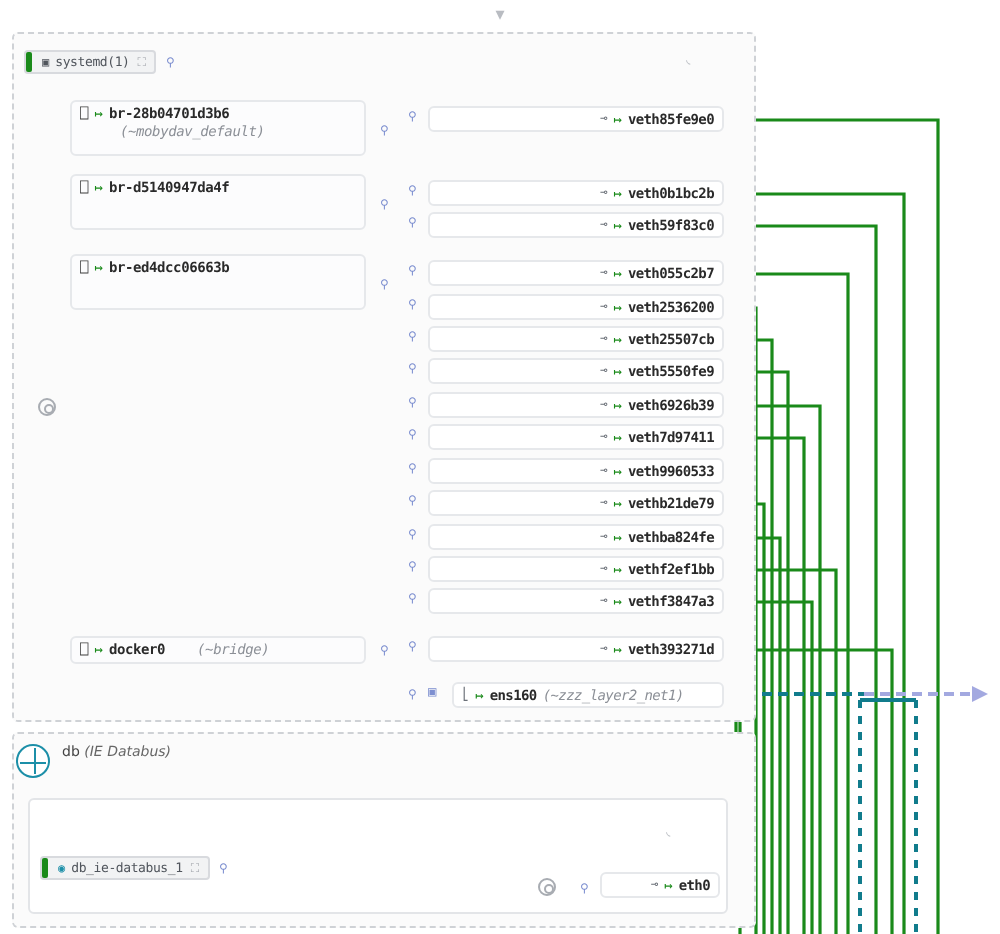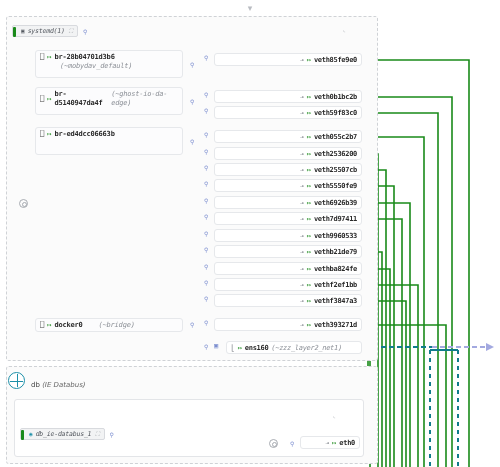--- a/index.html
+++ b/index.html
@@ -33,37 +33,37 @@
   .db-panel{
     position:absolute;left:6px;top:366px;width:372px;height:98px;
     background:#fbfbfb;
     border:1px dashed #cfd2d6;
     border-radius:3px;
     box-sizing:border-box;
   }
 
   
   .chip{
-    display:inline-flex;gap:3px;
+    display:inline-flex;align-items:center;gap:3px;
     background:#f2f3f4;
     border:1px solid #d8dade;
     border-radius:2px;
     padding:1px 4px 1px 0;
-    height:12px;box-sizing:border-box;font-style:italic;
+    height:12px;box-sizing:border-box;
   }
   .chip .bar{width:3px;height:10px;background:#1a8a1a;border-radius:1px;margin-right:2px;}
   .chip .gl{font-size:6px;color:#50555c;}
   .chip .label{font-size:6.5px;color:#50555c;letter-spacing:-.2px;}
   .chip .exp{font-size:6px;color:#a0a4aa;margin-left:1px;}
 
   .hdr-row{position:absolute;display:flex;align-items:center;gap:5px;}
   .pin{font-size:6px;color:#7d8fd0;}
 
   
-  .db-hdr{position:absolute;left:8px;top:372px;display:flex;align-items:flex-end;gap:6px;}
+  .db-hdr{position:absolute;left:8px;top:372px;display:flex;align-items:flex-start;gap:6px;}
   .globe{
     width:17px;height:17px;border-radius:50%;
     background:#ffffff;border:1.6px solid #1c8fa8;
     position:relative;box-sizing:border-box;
     display:flex;align-items:center;justify-content:center;
   }
   .globe:before{
     content:"";position:absolute;left:1px;right:1px;top:50%;height:0;
     border-top:1.2px solid #1c8fa8;
   }
@@ -209,21 +209,20 @@
     </div>
     <div class="alias">(~mobydav_default)</div>
   </div>
   <span class="vpin" style="left:190px;top:61px;">⚲</span>
 
   <div class="node-box" style="left:35px;top:87px;width:148px;height:28px;flex-direction:column;">
     <div style="display:flex;align-items:center;">
       <span class="ic">⎕</span>
       <span class="up">↦</span>
       <span class="nm">br-d5140947da4f</span>
-      <span class="alias" style="margin-left:4px;">(~ghost-io-da-edge)</span>
     </div>
   </div>
   <span class="vpin" style="left:190px;top:98px;">⚲</span>
 
   <div class="node-box" style="left:35px;top:127px;width:148px;height:28px;flex-direction:column;">
     <div style="display:flex;align-items:center;">
       <span class="ic">⎕</span>
       <span class="up">↦</span>
       <span class="nm">br-ed4dcc06663b</span>
     </div>

